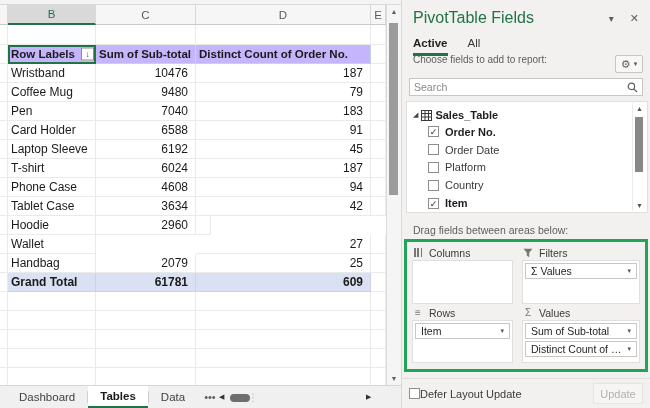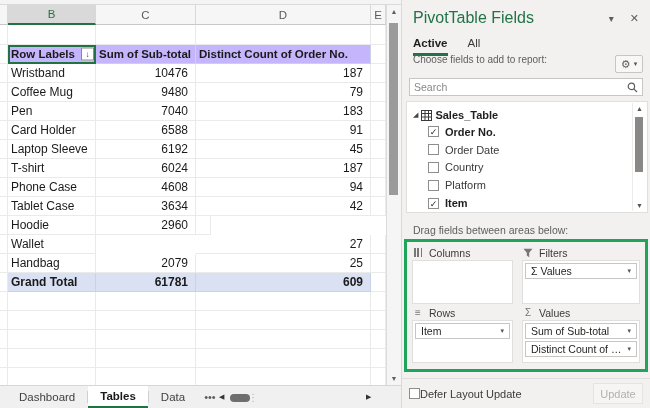--- a/index.html
+++ b/index.html
@@ -319,25 +319,25 @@
           <div class="field-row b">
             <span class="cb">✓</span>
             <span>Order No.</span>
           </div>
           <div class="field-row">
             <span class="cb"></span>
             <span>Order Date</span>
           </div>
           <div class="field-row">
             <span class="cb"></span>
-            <span>Country</span>
+            <span>Platform</span>
           </div>
           <div class="field-row">
             <span class="cb"></span>
-            <span>Platform</span>
+            <span>Country</span>
           </div>
           <div class="field-row b">
             <span class="cb">✓</span>
             <span>Item</span>
           </div>
         </div>
       <div class="f-sb">
         <div class="ar" style="top:2px">▲</div>
         <div class="thumb"></div>
         <div class="ar" style="bottom:2px">▼</div>

